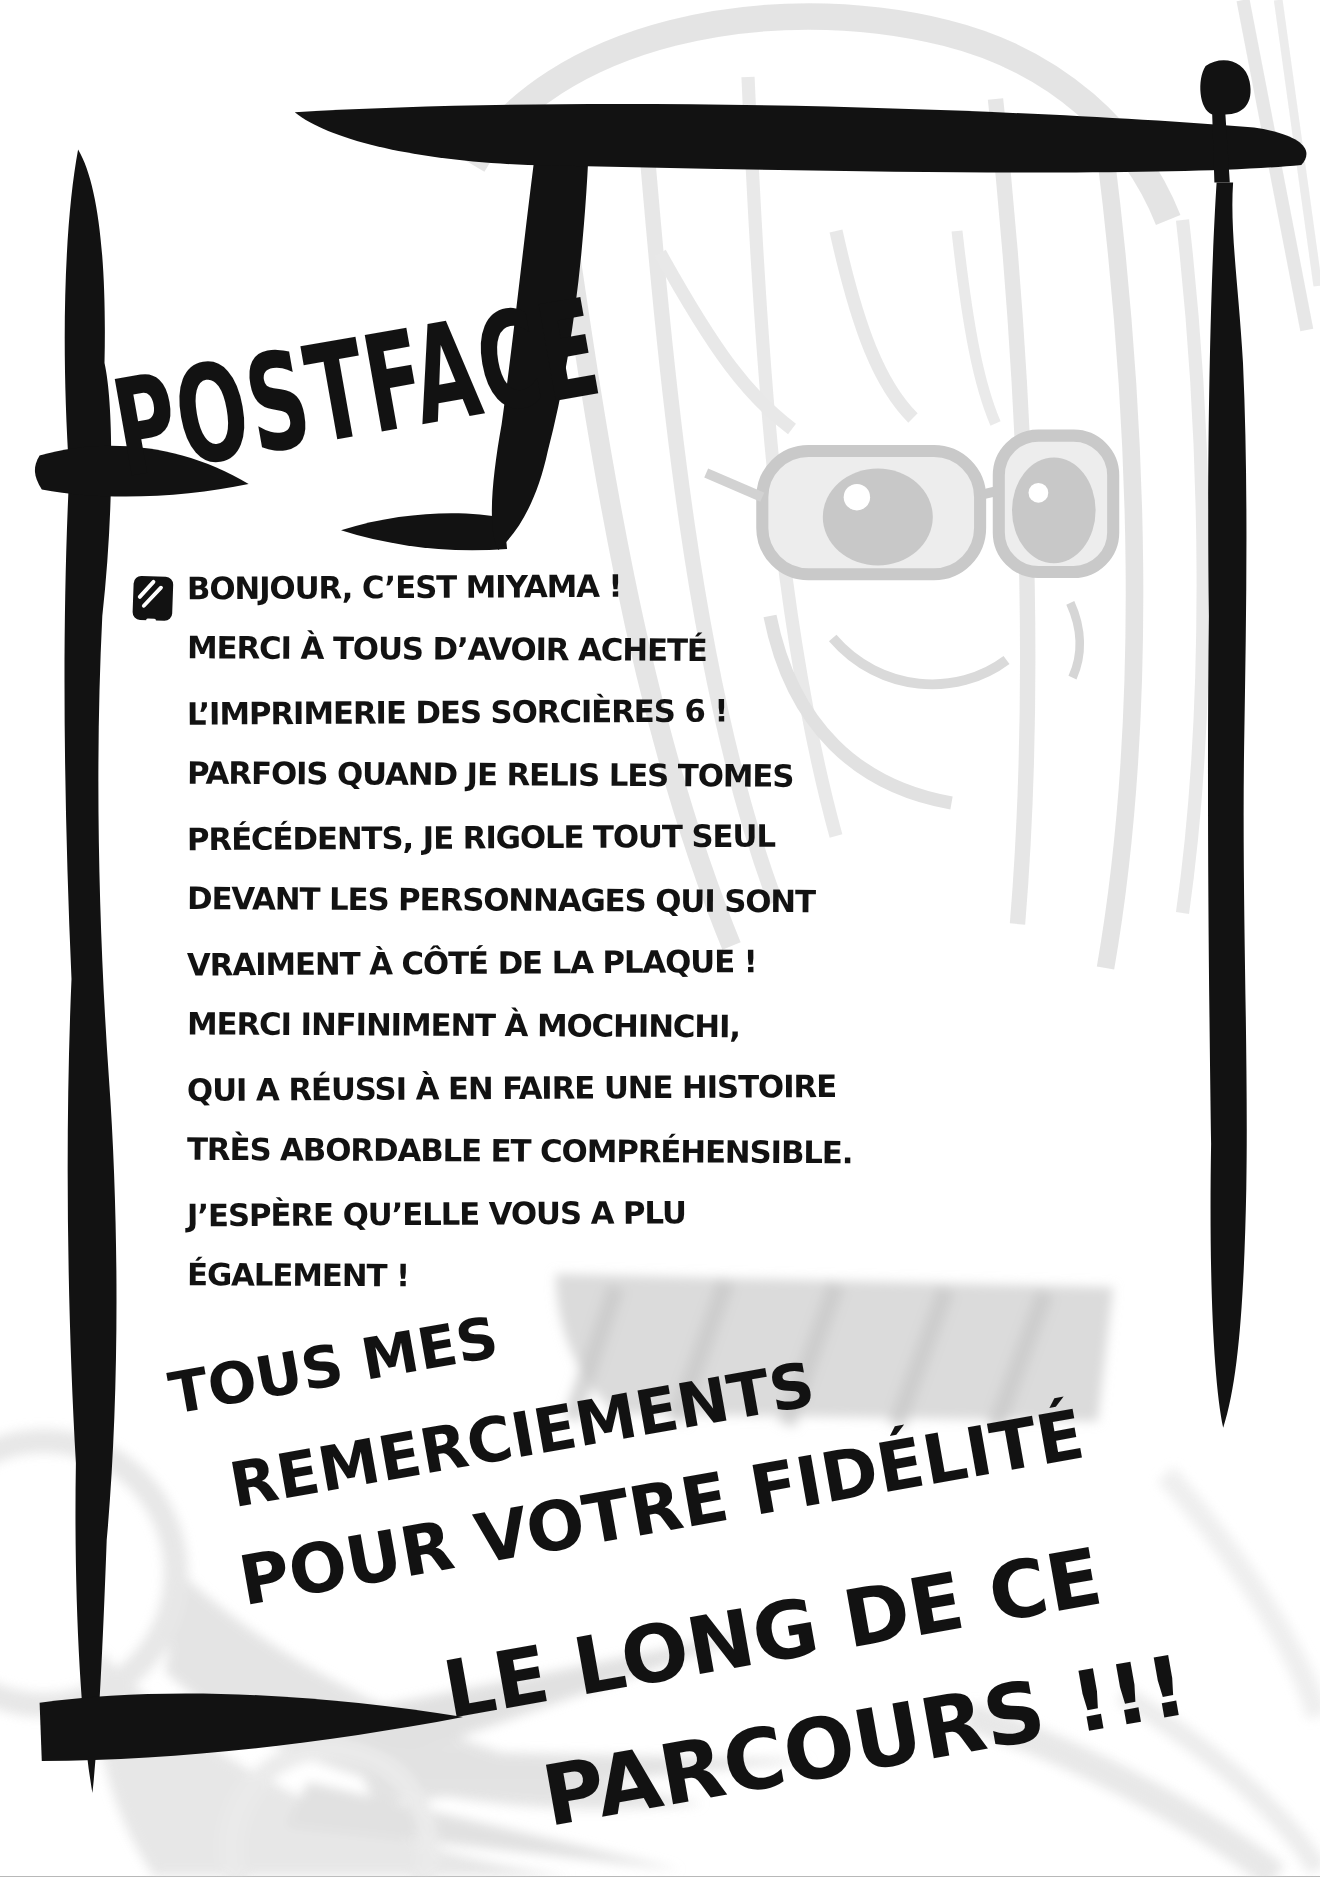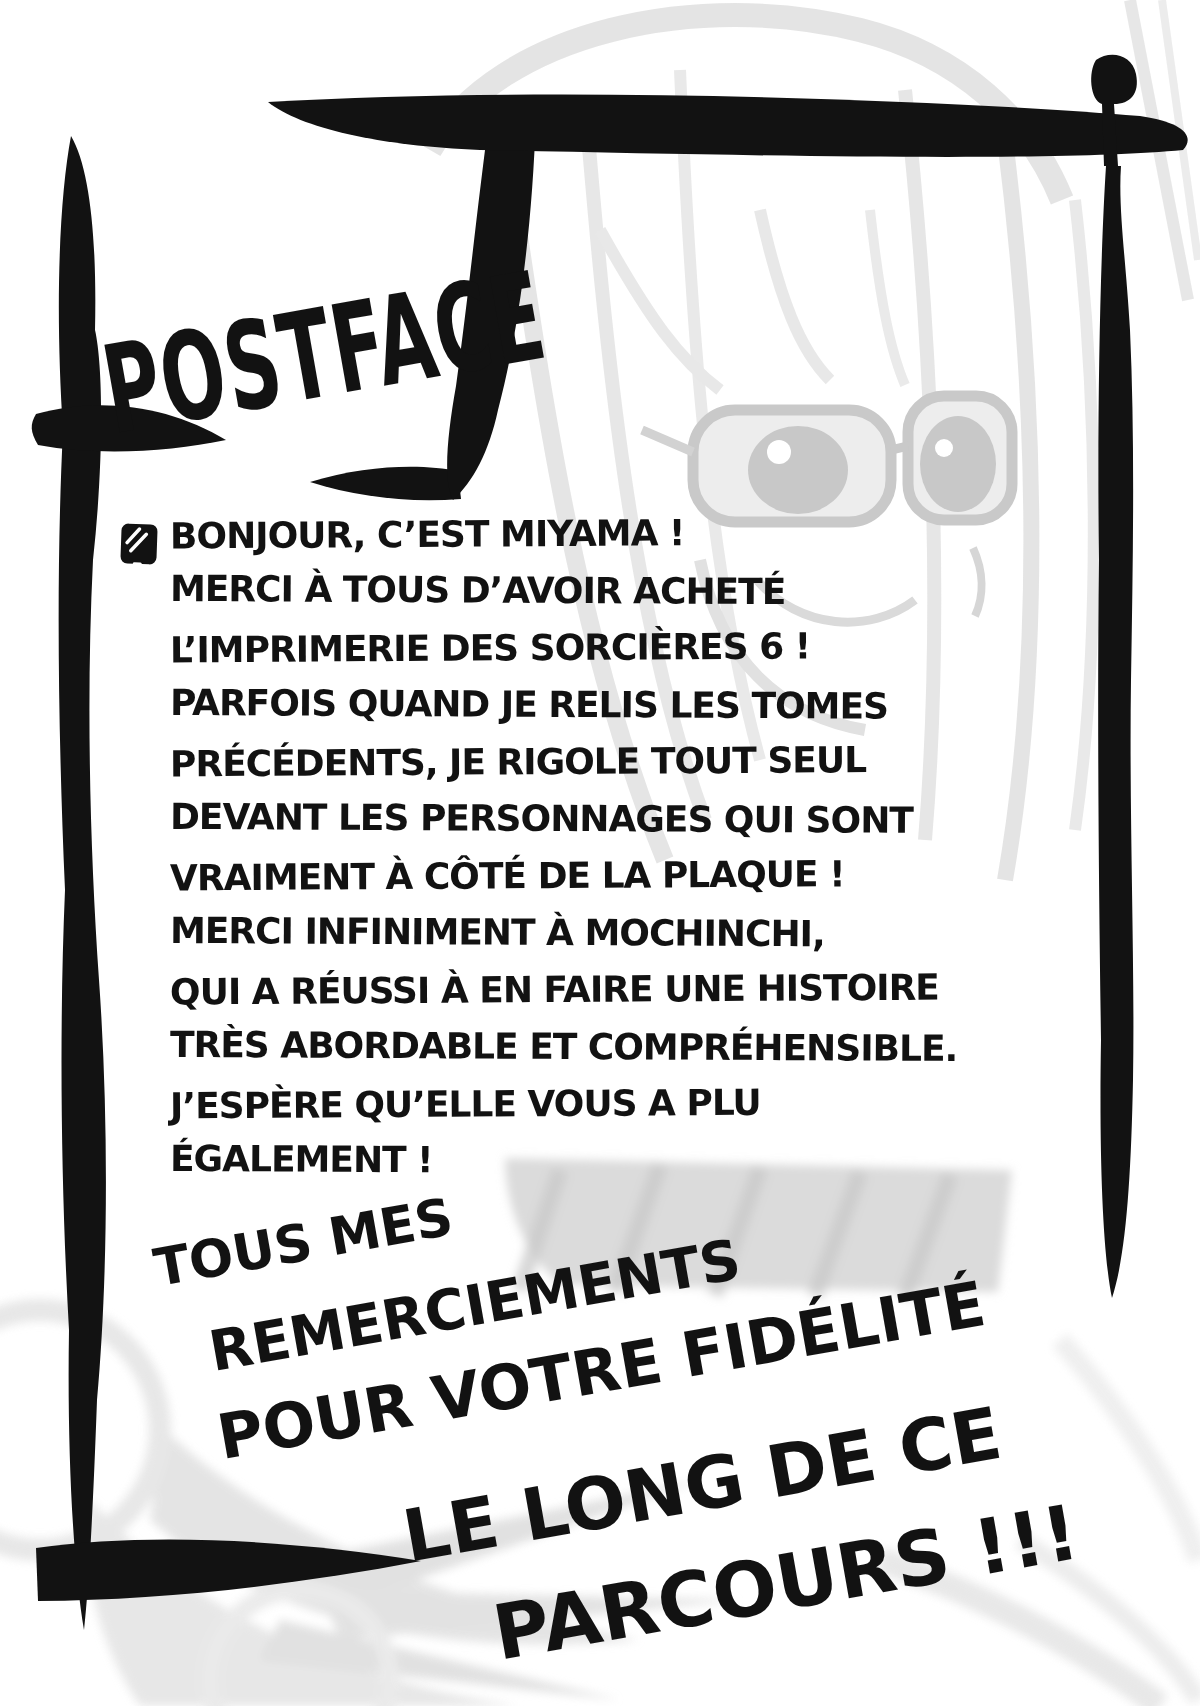--- a/index.html
+++ b/index.html
@@ -18,21 +18,21 @@
     z-index:4;
   }
 
   
   .bullet{position:absolute;left:119px;top:521px;width:40px;height:46px;z-index:4;transform:rotate(2deg);}
   .bullet svg{display:block;width:100%;height:100%;}
 
   
   .body-text{
     position:absolute;left:170px;top:505px;z-index:4;color:var(--ink,#121212);
-    font-size:36px;font-weight:bold;letter-spacing:-1px;white-space:nowrap;
+    font-size:28px;font-weight:bold;letter-spacing:-1px;white-space:nowrap;
   }
   .bline{line-height:57px;transform:rotate(-.35deg);}
   .bline:nth-child(even){transform:rotate(.3deg);}
 
   
   .thanks{position:absolute;left:0;top:0;z-index:4;color:var(--ink,#121212);font-weight:bold;}
   .tline{position:absolute;white-space:nowrap;line-height:1;
          transform:rotate(-10deg);transform-origin:left top;}
   .tline:nth-child(1){left:150px;top:1243px;font-size:52px;}
   .tline:nth-child(2){left:205px;top:1325px;font-size:56px;}

